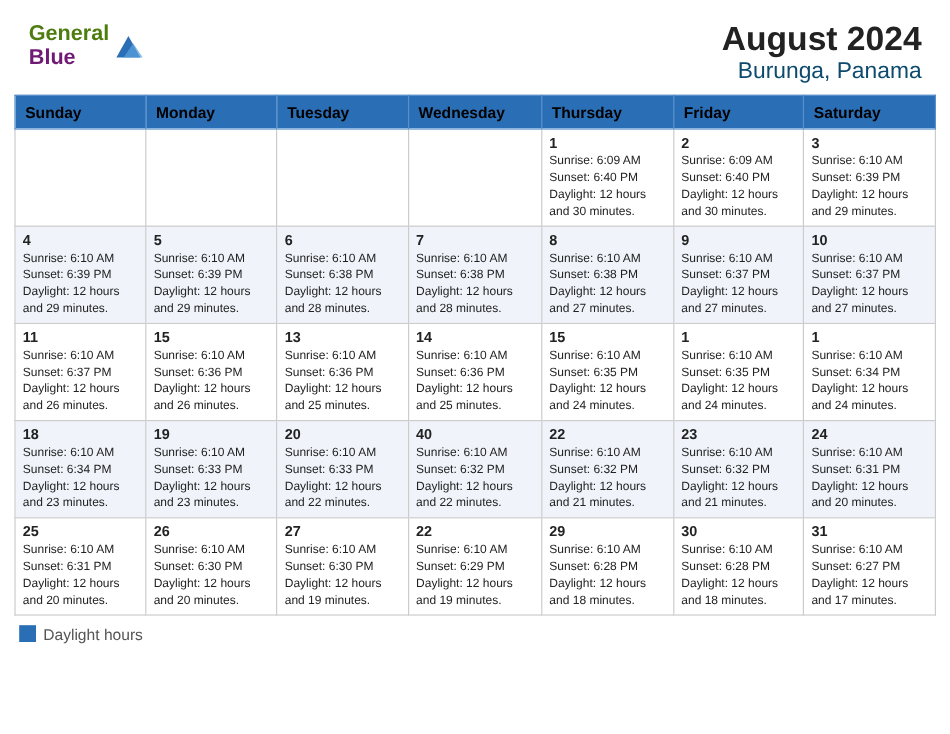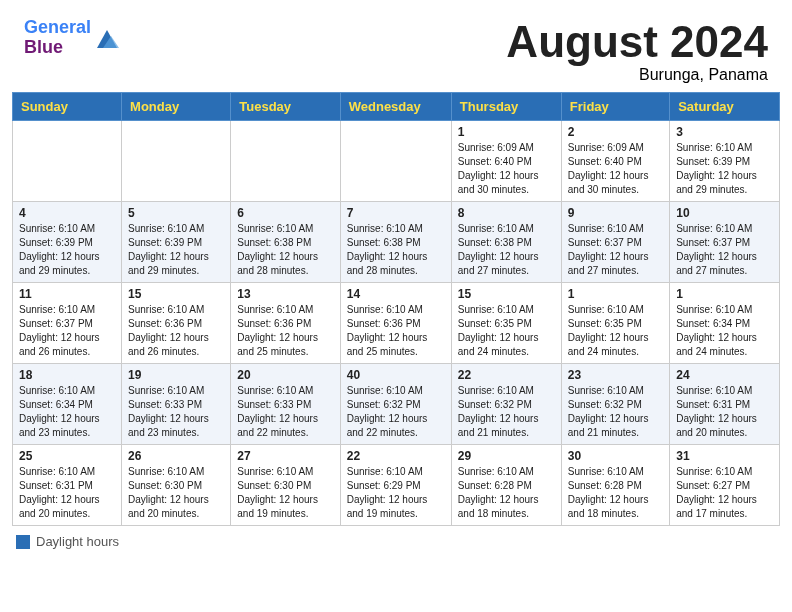--- a/index.html
+++ b/index.html
@@ -18,49 +18,49 @@
     }
     .logo {
       display: flex;
       align-items: center;
     }
     .logo-text {
       font-size: 18px;
       font-weight: bold;
       line-height: 1.1;
     }
-    .logo-general { color: #3b82f6; margin-top: 29px; }
+    .logo-general { color: #4d7c0f; margin-top: 29px; }
     .logo-blue { color: #701a75; }
     .logo-icon {
       width: 28px;
       height: 28px;
       margin-left: 2px;
     }
     .title-area {
       text-align: right;
     }
     .month-year {
-      font-size: 44px;
+      font-size: 28px;
       font-weight: bold;
       color: #222;
       line-height: 1.1;
     }
     .location {
-      font-size: 16px;
-      color: #000000;
+      font-size: 19px;
+      color: #0c4a6e;
     }
     .cal-table {
       width: calc(100% - 24px);
       margin: 0 12px;
       border-collapse: collapse;
       border: 1px solid #bbb;
     }
     .cal-table th {
       background: #2a6eb5;
-      color: #fde047;
+      color: #000000;
       font-size: 13px;
       font-weight: bold;
       text-align: left;
       padding: 6px 8px;
       border: 1px solid #5590cc;
     }
     .cal-table td {
       vertical-align: top;
       border: 1px solid #ccc;
       padding: 4px 6px;

